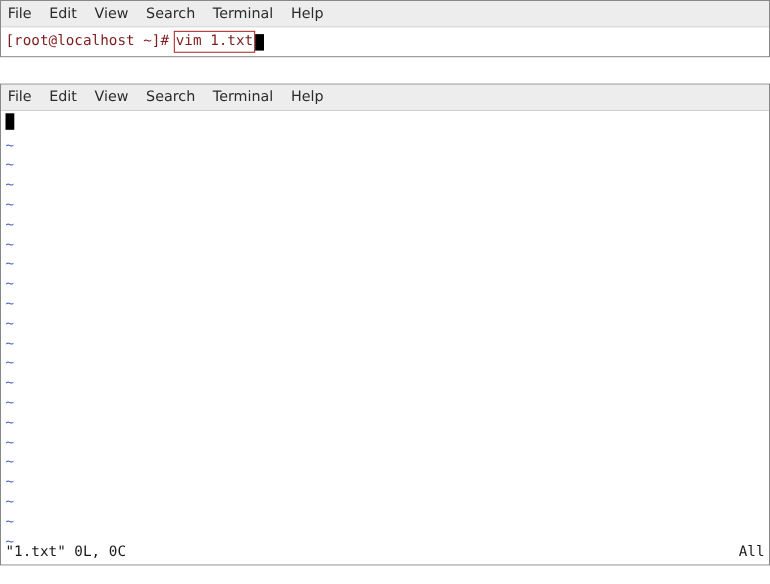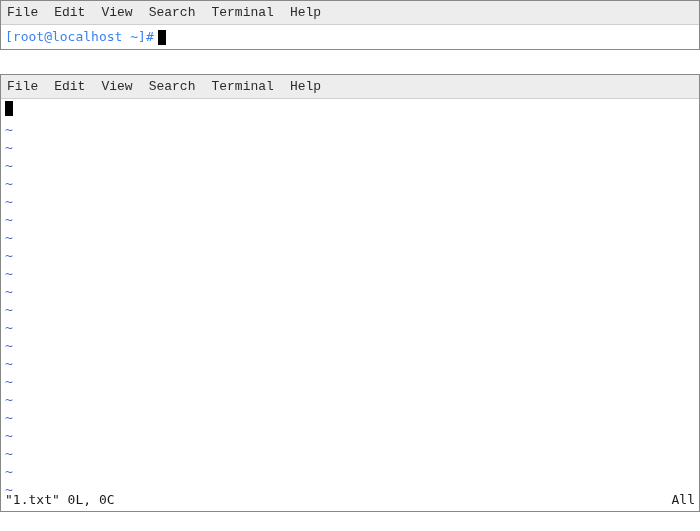--- a/index.html
+++ b/index.html
@@ -14,29 +14,28 @@
     .terminal-window {
       border: 1px solid #888;
     }
     .menubar {
       background: #ededed;
       border-bottom: 1px solid #cfcfcf;
       padding: 4px 6px;
       display: flex;
       gap: 16px;
       color: #2b2b2b;
-      font-family: Liberation Mono, monospace;
     }
     .menubar span { cursor: default; }
     .terminal-body {
       font-family: "DejaVu Sans Mono", "Liberation Mono", monospace;
       font-size: 13px;
       line-height: 18px;
       padding: 3px 4px;
-      color: #3b82f6;
+      color: #7f1d1d;
       background: #ffffff;
       position: relative;
       text-align: right;
     }
     .prompt-line {
       display: flex;
       align-items: center;
     }
     .cmd-highlight {
       border: 1px solid #b13030;
@@ -94,20 +93,21 @@
     <span>Edit</span>
     <span>View</span>
     <span>Search</span>
     <span>Terminal</span>
     <span>Help</span>
   </div>
   <div class="terminal-body">
     <div class="prompt-line">
       <span>[root@localhost ~]#</span>
       <span style="width:4px;display:inline-block;"></span>
+      <span class="cmd-highlight">vim 1.txt</span>
       <span class="block-cursor"></span>
     </div>
   </div>
 </div>
 
 <div class="terminal-window win2">
   <div class="menubar">
     <span>File</span>
     <span>Edit</span>
     <span>View</span>

